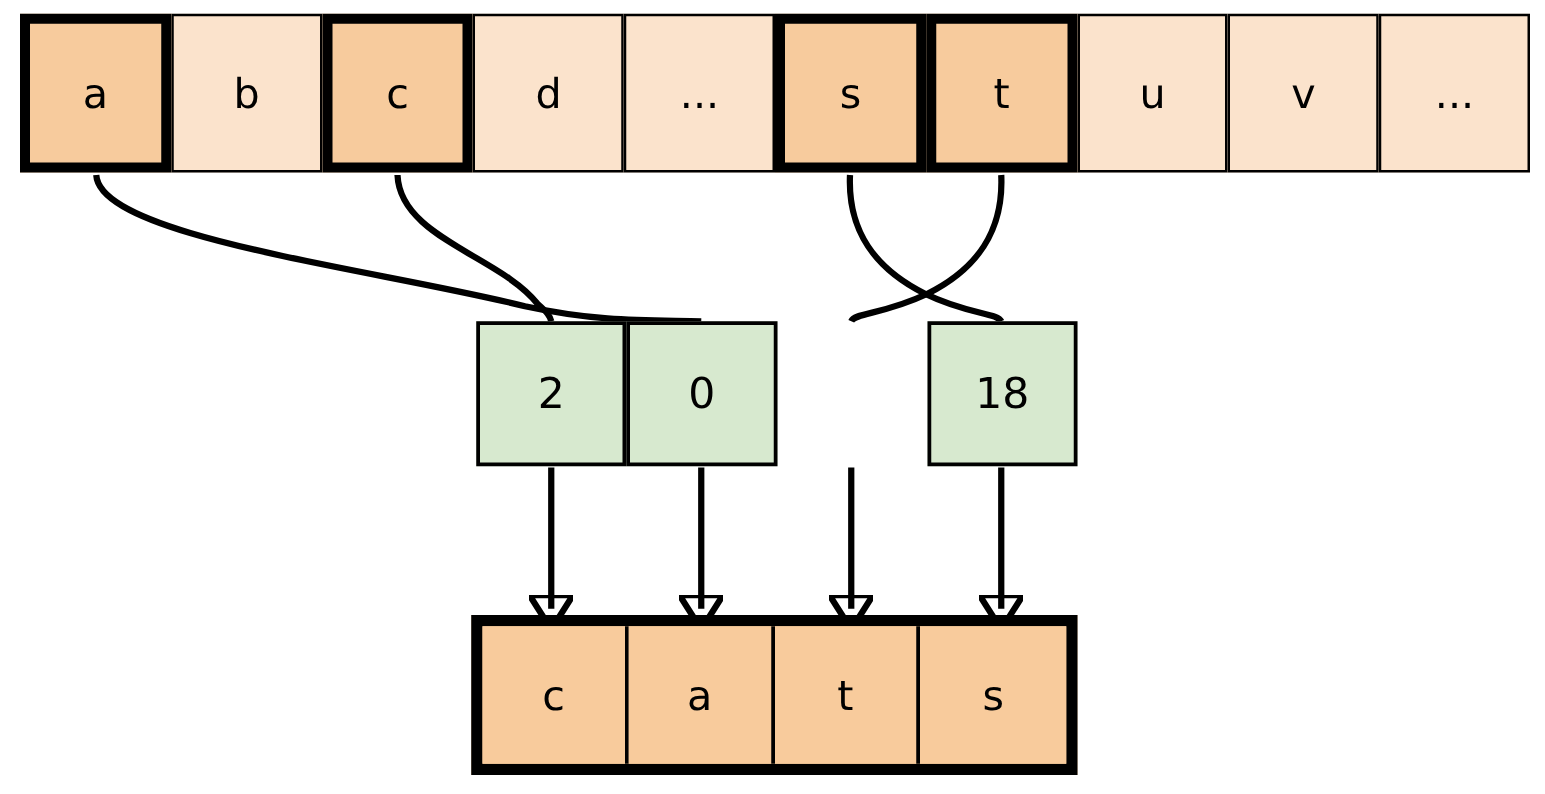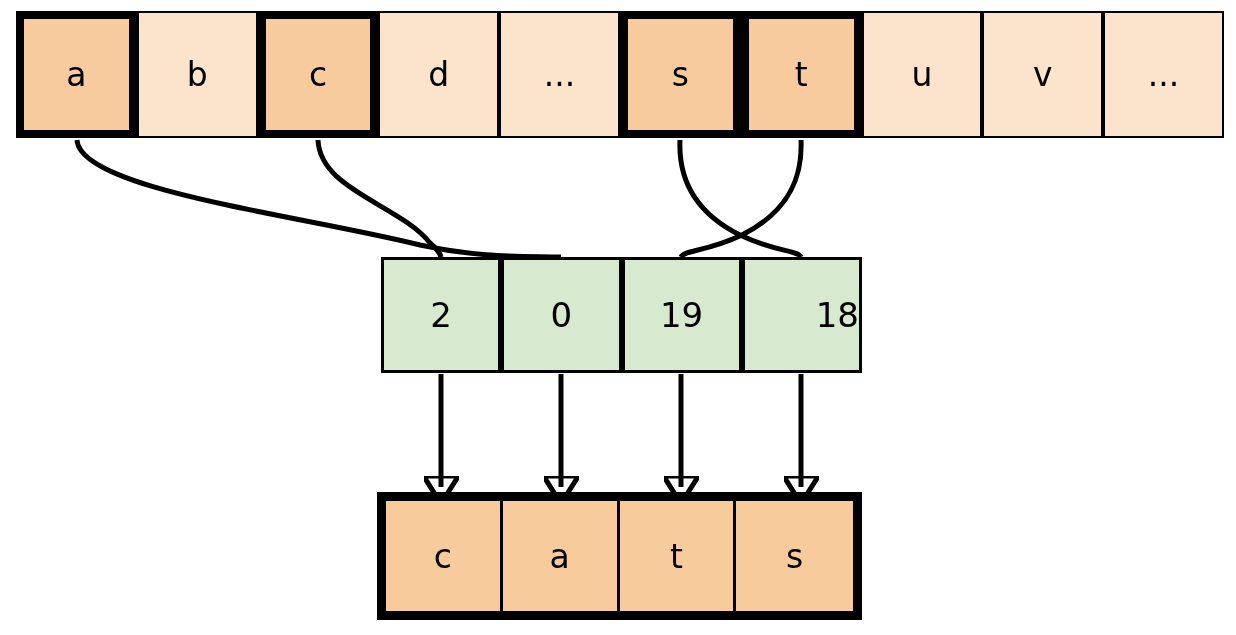--- a/index.html
+++ b/index.html
@@ -155,24 +155,21 @@
     <path class="curve" d="M 801 140 C 803 185, 782 215, 742 235 C 706 252, 684 250, 681 257"></path>
   </svg>
 
   <div class="row" id="index-row">
       <div class="cell" style="left: 0px; width: 120.25px;">
         <span>2</span>
       </div>
       <div class="cell" style="left: 120.25px; width: 120.25px;">
         <span>0</span>
       </div>
-      <div class="cell" style="left: 240.5px; width: 120.25px;">
-        <span>19</span>
-      </div>
-      <div class="cell" style="left: 360.75px; width: 120.25px; justify-content: flex-end;">
+      <div class="cell" style="left: 360.75px; width: 120.25px;">
         <span>18</span>
       </div>
     </div>
 
   <svg class="connector-layer" id="arrow-layer" viewBox="0 0 1236 635" xmlns="http://www.w3.org/2000/svg">
     <defs>
       <marker id="arrowhead" markerWidth="7" markerHeight="7" refX="2.2" refY="3.5" orient="auto" markerUnits="strokeWidth">
         <path d="M 0 0 L 5.5 3.5 L 0 7 z" fill="#000000" stroke="none"></path>
       </marker>
     </defs>

